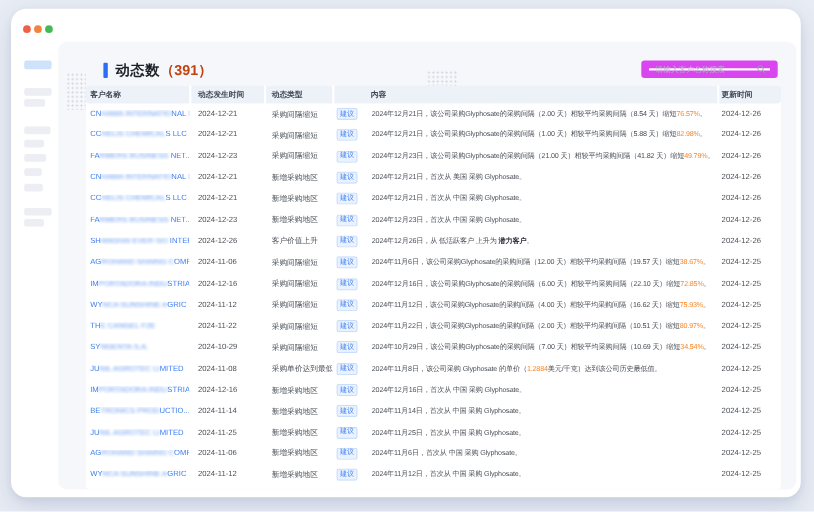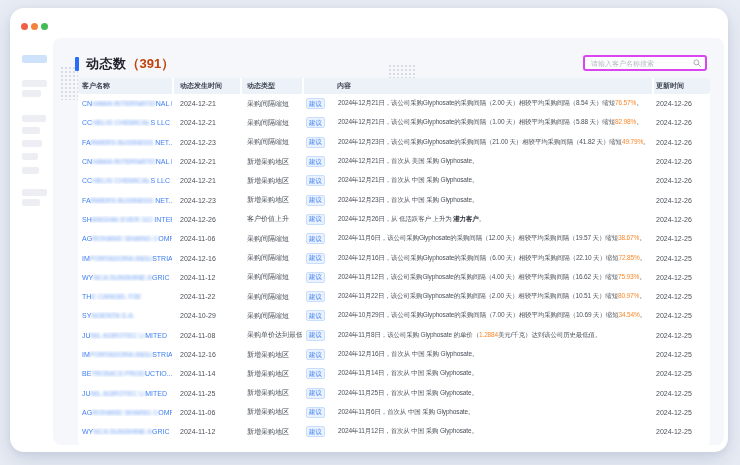--- a/index.html
+++ b/index.html
@@ -29,28 +29,28 @@
     background:#f5f7fa;border-radius:8px;
   }
   .dots-decor{
     position:absolute;opacity:.9;
     background-image:radial-gradient(#d3d8e3 0.8px, transparent 0.9px);
     background-size:4px 4px;
   }
   .decor-left{left:7px;top:28px;width:18px;height:34px;}
   .decor-mid{left:335px;top:26px;width:28px;height:14px;}
   
-  .title-row{position:absolute;left:22px;top:17px;display:flex;align-items:center;}
+  .title-row{position:absolute;left:41px;top:17px;display:flex;align-items:center;}
   .accent{width:4px;height:14px;border-radius:1px;background:#2b6ef5;margin-right:7px;}
   .page-title{font-size:13px;font-weight:bold;color:#1d2129;letter-spacing:.5px;}
   .page-count{font-size:13px;font-weight:bold;color:#c2410c;}
   
   .search{
     position:absolute;left:530px;top:17px;width:124px;height:16px;
-    background:#fff;border:2px solid #d946ef;border-radius:3px;
+    background:#fff;border:7px solid #d946ef;border-radius:3px;
     display:flex;align-items:center;box-sizing:border-box;padding:0 4px;
   }
   .search input{
     flex:1;border:none;outline:none;background:transparent;
     font-size:7px;color:#4b5159;min-width:0;
     font-family:"Liberation Sans","DejaVu Sans",sans-serif;
   }
   .search input::placeholder{color:#b4bac4;}
   .search svg{flex:none;}
   

